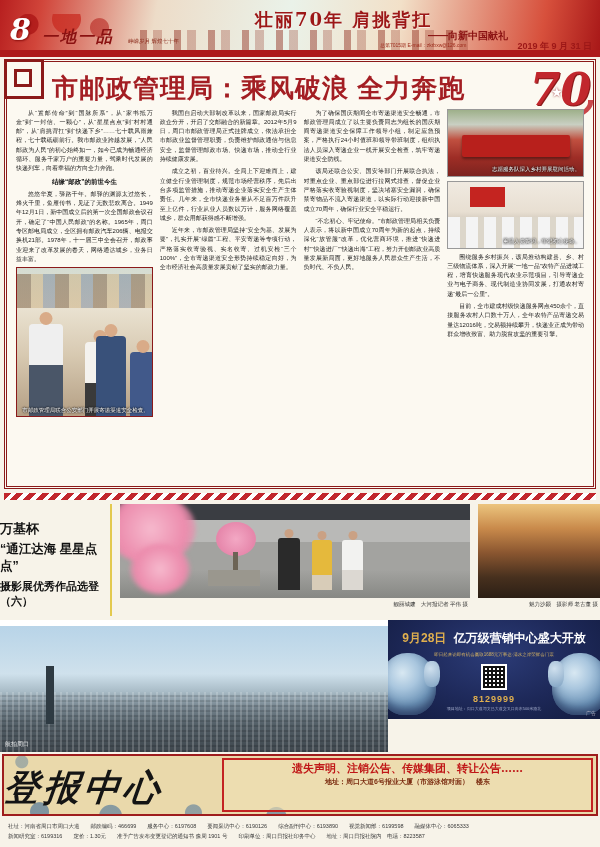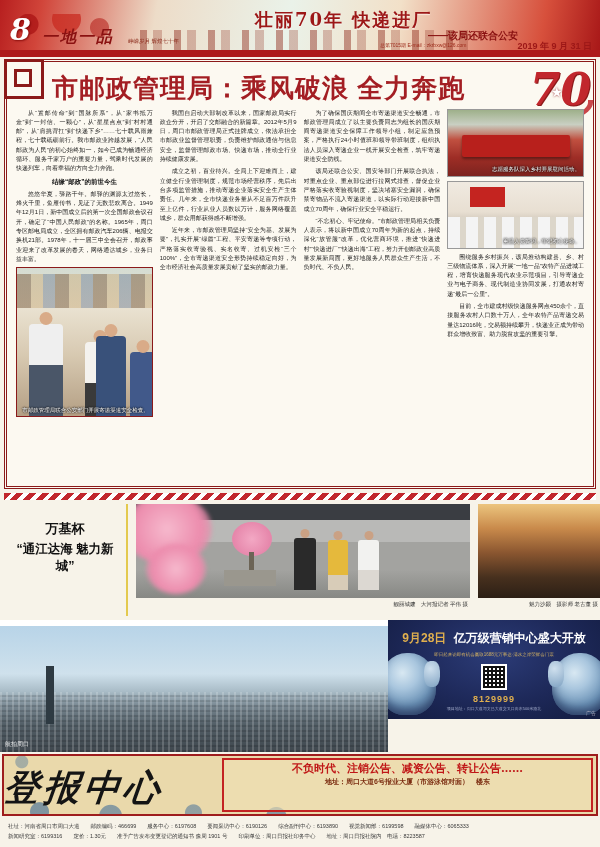--- a/index.html
+++ b/index.html
@@ -98,21 +98,21 @@
   .pb .flag { position:absolute; left:16%; top:8%; width:26%; height:30%; background:#c42420; }
   .pb .row { position:absolute; bottom:0; left:0; width:100%; height:46%;
     background:repeating-linear-gradient(90deg,#f4f4f4 0 12px, #dcd6ca 12px 18px); }
 
   
   .stripe { position:absolute; top:493px; left:4px; width:592px; height:7px;
     background:repeating-linear-gradient(135deg,#c1272d 0 5px,#fff 5px 9px); }
 
   
   .mid { position:absolute; top:504px; left:0; width:600px; height:112px; display:flex; }
-  .exh-box { width:128px; padding:16px 4px 0 8px; text-align:center; border-right:2px solid #e3c94f; }
+  .exh-box { width:112px; padding:16px 4px 0 0; border-right:2px solid #e3c94f; }
   .exh-l1 { font-size:13px; font-weight:900; color:#111; }
   .exh-l2 { font-size:12.5px; font-weight:900; color:#111; margin-top:3px; }
   .exh-l3 { font-size:11px; font-weight:900; color:#111; margin-top:4px; }
   .photo-wrap { display:flex; flex-direction:column; }
   .street-wrap { flex:1; margin:0 8px; }
   .street {
     position:relative; height:94px; overflow:hidden;
     background:linear-gradient(180deg,#3a3d42 0 16px,#b9b9b7 16px 40%,#a3a3a0 40% 70%,#878884 100%);
   }
   .blossom { position:absolute; border-radius:50%; filter:blur(2px); background:radial-gradient(circle,#f6b9cd 0%,#ec8cad 60%,rgba(236,140,173,0) 100%); }
@@ -191,22 +191,22 @@
 </style>
 </head>
 <body>
 
 <div class="banner">
   <div class="gate"></div>
   <div class="skyline"></div>
   <div class="page-num">8</div>
   <div class="masthead">一地一品</div>
   <div class="masthead-note">峥嵘岁月 辉煌七十年</div>
-  <div class="slogan">壮丽70年  快递进厂</div>
-  <div class="dedication">——该局还联合公安</div>
+  <div class="slogan">壮丽70年  肩挑背扛</div>
+  <div class="dedication">——向新中国献礼</div>
   <div class="issue-info">总第7015期  E-mail：zkrbxw@126.com</div>
   <div class="banner-date">2019 年 9 月 31 日</div>
 </div>
 <div class="banner-strip"></div>
 
 <div class="frame">
   <div class="knot">
     <div class="knot-inner"></div>
   </div>
   <div class="emblem">
@@ -257,21 +257,22 @@
       <p>目前，全市建成村级快递服务网点450余个，直接服务农村人口数十万人，全年农特产品寄递交易量达12016吨，交易额持续攀升，快递业正成为带动群众增收致富、助力脱贫攻坚的重要引擎。</p>
     </div>
   </div>
 </div>
 
 <div class="stripe"></div>
 
 <div class="mid">
   <div class="exh-box">
     <div class="exh-l1">万基杯</div>
-    <div class="exh-l2">“通江达海 魅力新城”</div>
+    <div class="exh-l2">“通江达海 星星点点”</div>
+    <div class="exh-l3">摄影展优秀作品选登（六）</div>
   </div>
   <div class="photo-wrap street-wrap">
     <div class="street">
       <div class="blossom b1"></div>
       <div class="blossom b2"></div>
       <div class="tree"></div>
       <div class="pot"></div>
       <div class="girl g1"></div>
       <div class="girl g2"></div>
       <div class="girl g3"></div>
@@ -305,21 +306,21 @@
     <div class="ad-addr">项目地址：周口大道与文昌大道交叉口向东500米路北</div>
     <div class="eleph el-left"></div>
     <div class="eleph el-right"></div>
     <div class="ad-label">广告</div>
   </div>
 </div>
 
 <div class="notice">
   <div class="calli">登报中心</div>
   <div class="redbox">
-    <div class="svc">不负时代、注销公告、减资公告、转让公告……</div>
+    <div class="svc">遗失声明、注销公告、传媒集团、转让公告……</div>
     <div class="addr">地址：周口大道6号报业大厦（市游泳馆对面）　楼东</div>
   </div>
 </div>
 
 <div class="footer">
   <div>社址：河南省周口市周口大道　　邮政编码：466699　　服务中心：6197608　　要闻采访中心：6190126　　综合副刊中心：6193890　　视觉新闻部：6199598　　融媒体中心：6065333</div>
   <div>新闻研究室：6199316　　定价：1.30元　　准予广告发布变更登记的通知书 豫周 1901 号　　印刷单位：周口日报社印务中心　　地址：周口日报社院内　电话：8223587</div>
 </div>
 
 </body></html>

